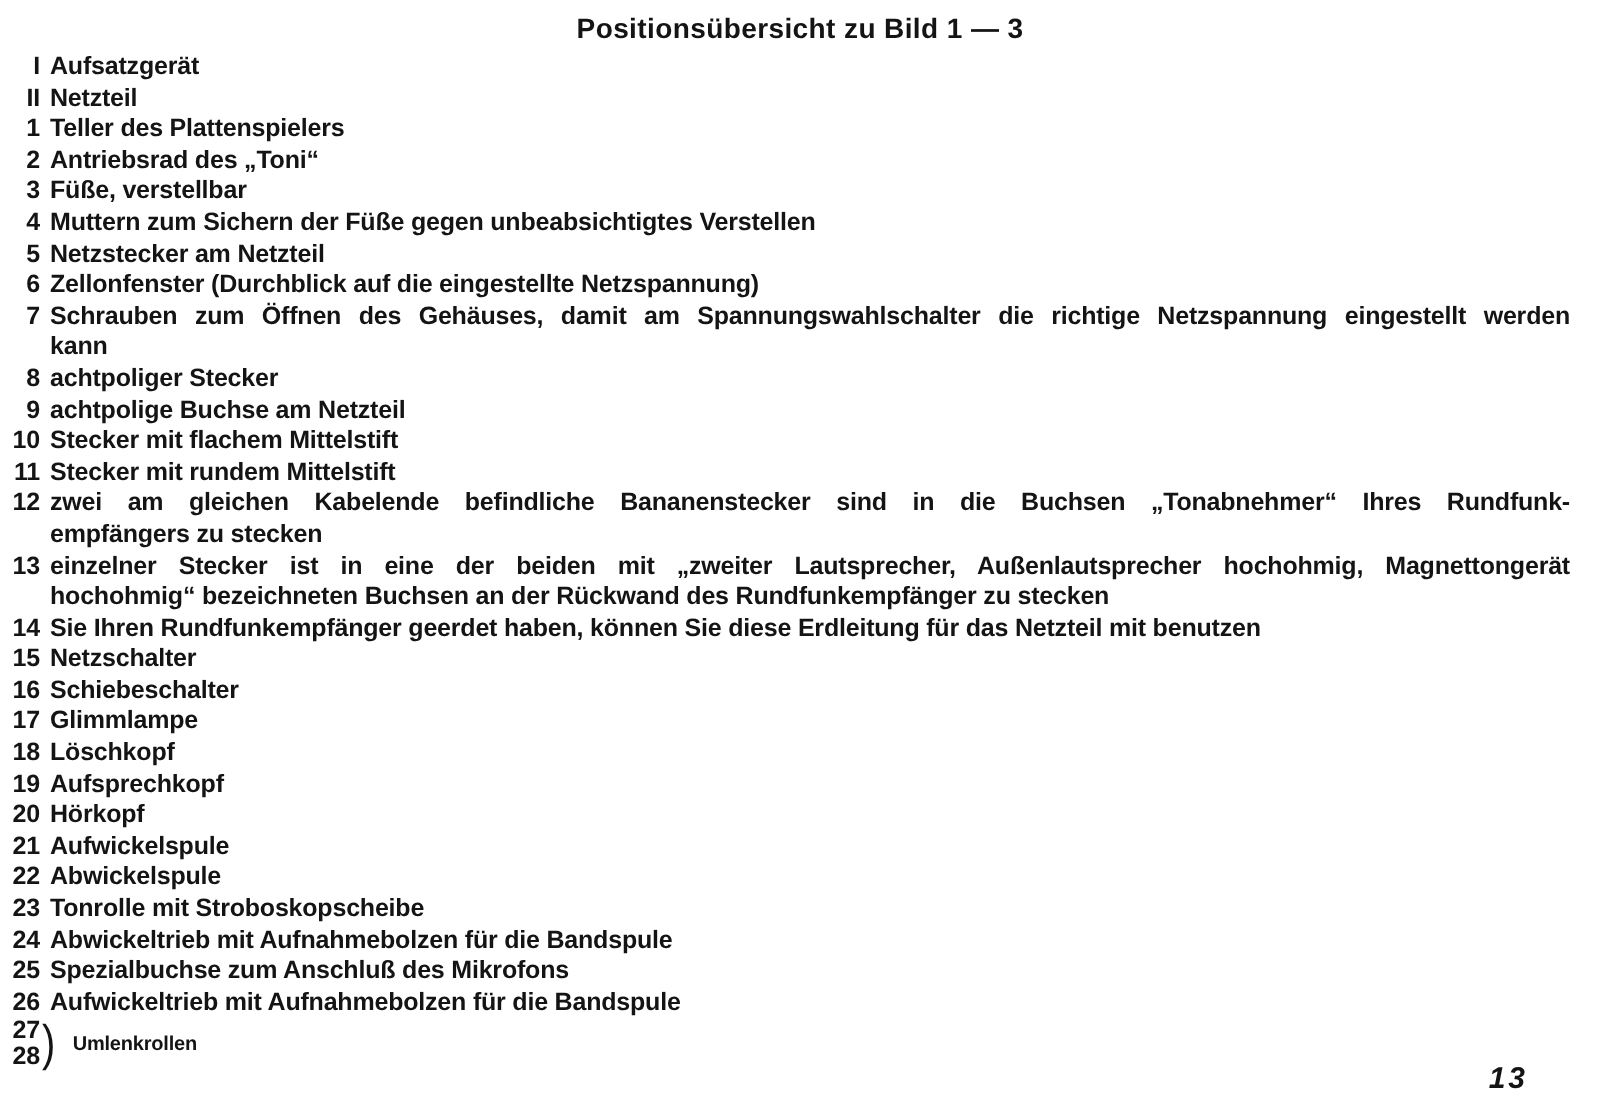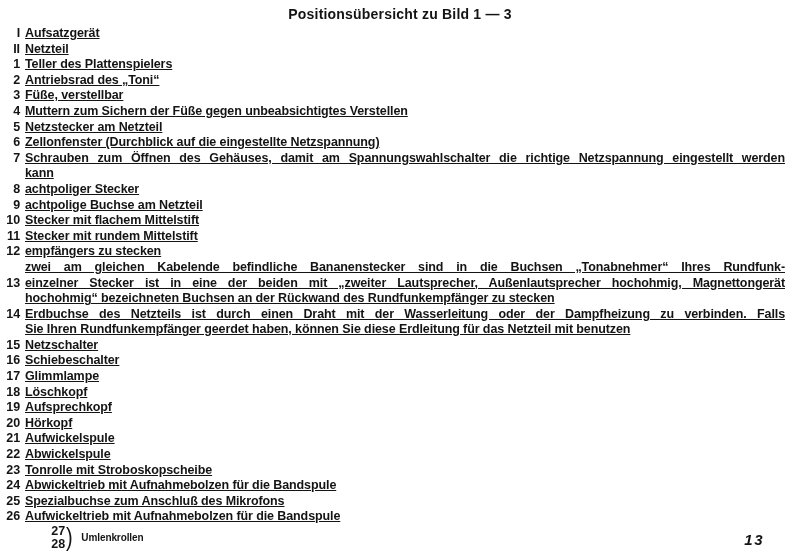--- a/index.html
+++ b/index.html
@@ -27,30 +27,29 @@
     line-height:15.6px;
     letter-spacing:-0.1px;
   }
   .text{
     flex:1;
     margin-left:5px;
     font-size:12.5px;
     line-height:15.6px;
     letter-spacing:-0.1px;
   }
-  .line{min-height:15.6px;text-decoration:underline;}
+  .line{min-height:15.6px;}
   .line.just{text-align:justify;text-align-last:justify;}
   .group{display:flex;align-items:center;margin-top:0px;}
   .gnums{
     flex:0 0 20px;
     text-align:right;
     font-size:12.5px;
     line-height:12.8px;
     letter-spacing:-0.1px;
-    padding-left:45px;
   }
   .brace{
     font-size:25px;
     line-height:25px;
     font-weight:normal;
     transform:scaleX(0.8);
     transform-origin:left center;
     margin-left:1px;
   }
   .glabel{
@@ -149,35 +148,34 @@
       </div>
       <div class="row">
         <div class="num">11</div>
         <div class="text">
           <div class="line">Stecker mit rundem Mittelstift</div>
         </div>
       </div>
       <div class="row">
         <div class="num">12</div>
         <div class="text">
+          <div class="line just">zwei am gleichen Kabelende befindliche Bananenstecker sind in die Buchsen „Tonabnehmer“ Ihres Rundfunk-</div>
           <div class="line">empfängers zu stecken</div>
-          <div class="line just">zwei am gleichen Kabelende befindliche Bananenstecker sind in die Buchsen „Tonabnehmer“ Ihres Rundfunk-</div>
         </div>
       </div>
       <div class="row">
         <div class="num">13</div>
         <div class="text">
           <div class="line just">einzelner Stecker ist in eine der beiden mit „zweiter Lautsprecher, Außenlautsprecher hochohmig, Magnettongerät</div>
           <div class="line">hochohmig“ bezeichneten Buchsen an der Rückwand des Rundfunkempfänger zu stecken</div>
         </div>
       </div>
       <div class="row">
         <div class="num">14</div>
         <div class="text">
-          <div class="line just">Erdbuchse des Netzteils ist durch einen Draht mit der Wasserleitung oder der Dampfheizung zu verbinden. Falls</div>
           <div class="line">Sie Ihren Rundfunkempfänger geerdet haben, können Sie diese Erdleitung für das Netzteil mit benutzen</div>
         </div>
       </div>
       <div class="row">
         <div class="num">15</div>
         <div class="text">
           <div class="line">Netzschalter</div>
         </div>
       </div>
       <div class="row">

